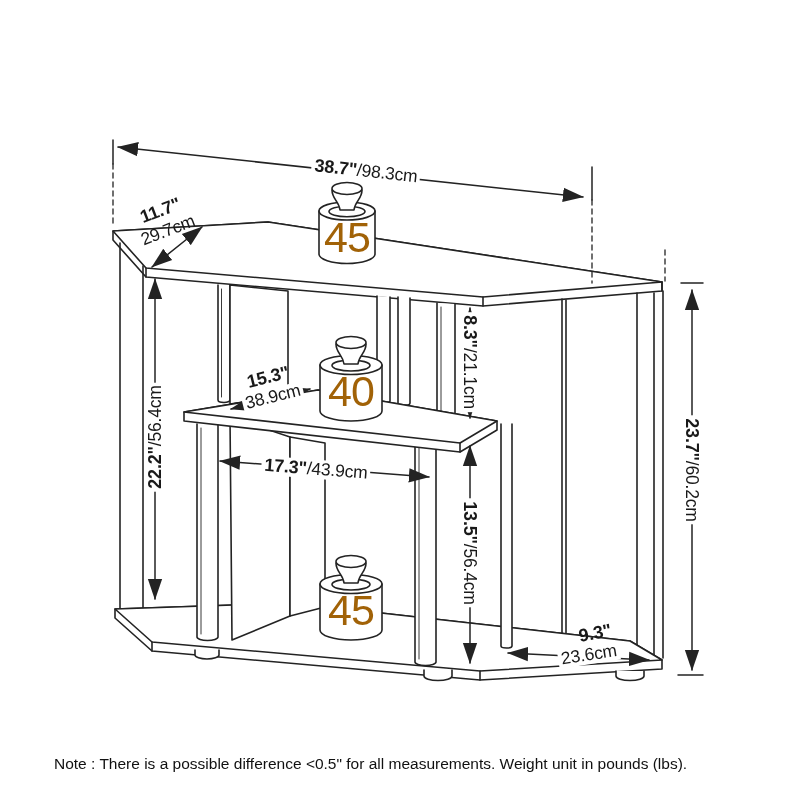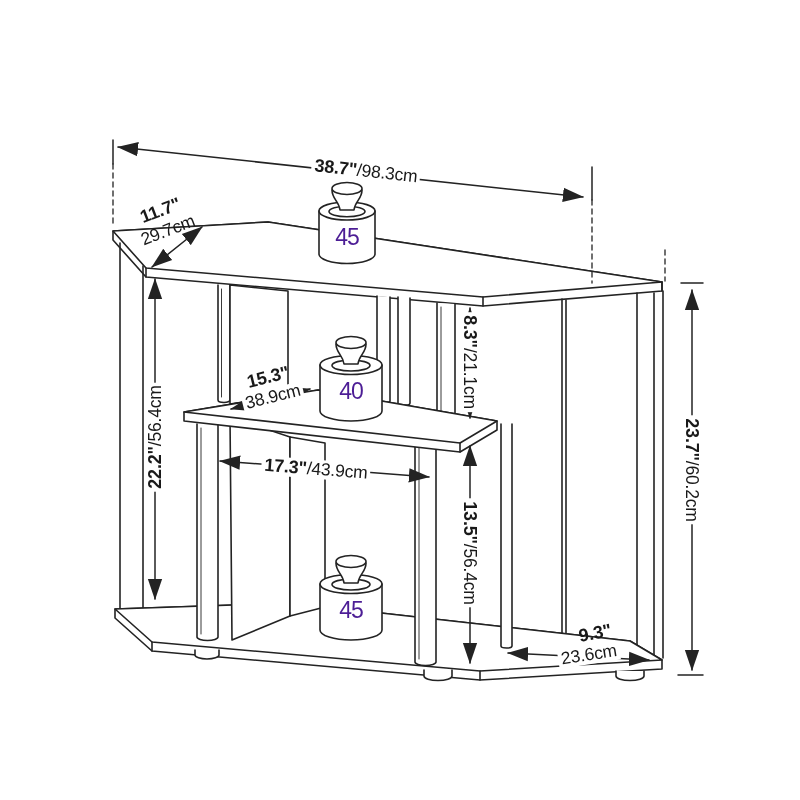--- a/index.html
+++ b/index.html
@@ -6,21 +6,21 @@
   .stage{position:relative;width:800px;height:800px;background:#fff;overflow:hidden;
          font-family:"Liberation Sans",sans-serif;}
   .stage svg{position:absolute;left:0;top:0;}
   .dim{position:absolute;display:flex;align-items:baseline;white-space:nowrap;
        color:#191919;line-height:1;}
   .dim .in{font-weight:700;font-size:18px;letter-spacing:-0.2px;}
   .dim .cm{font-weight:400;font-size:17.5px;letter-spacing:-0.2px;}
   .dim.col{display:block;text-align:center;}
   .dim.col .in,.dim.col .cm{display:block;line-height:1.15;}
   .bgw{background:#ffffff;padding:0 3px;}
-  .weight-num{position:absolute;color:#4c1d95;font-size:23px;font-weight:400;
+  .weight-num{position:absolute;color:#a16207;font-size:43px;font-weight:400;
               transform:translate(-50%,-50%);letter-spacing:-1px;}
   .note{position:absolute;left:54px;top:755px;font-size:15.5px;color:#111;
         white-space:nowrap;}
 </style>
 </head>
 <body>
 
 <div class="stage">
 
   <svg width="800" height="800" viewBox="0 0 800 800">
@@ -167,14 +167,15 @@
     <span class="in">9.3"</span>
   </div>
   <div class="dim bgw" style="left:589px;top:655px;transform:translate(-50%,-50%) rotate(-9deg)">
     <span class="cm">23.6cm</span>
   </div>
 
   <div class="weight-num" style="left:347px;top:237px">45</div>
   <div class="weight-num" style="left:351px;top:391px">40</div>
   <div class="weight-num" style="left:351px;top:610px">45</div>
 
+  <div class="note">Note : There is a possible difference &lt;0.5" for all measurements. Weight unit in pounds (lbs).</div>
 
 </div>
 
 </body></html>

